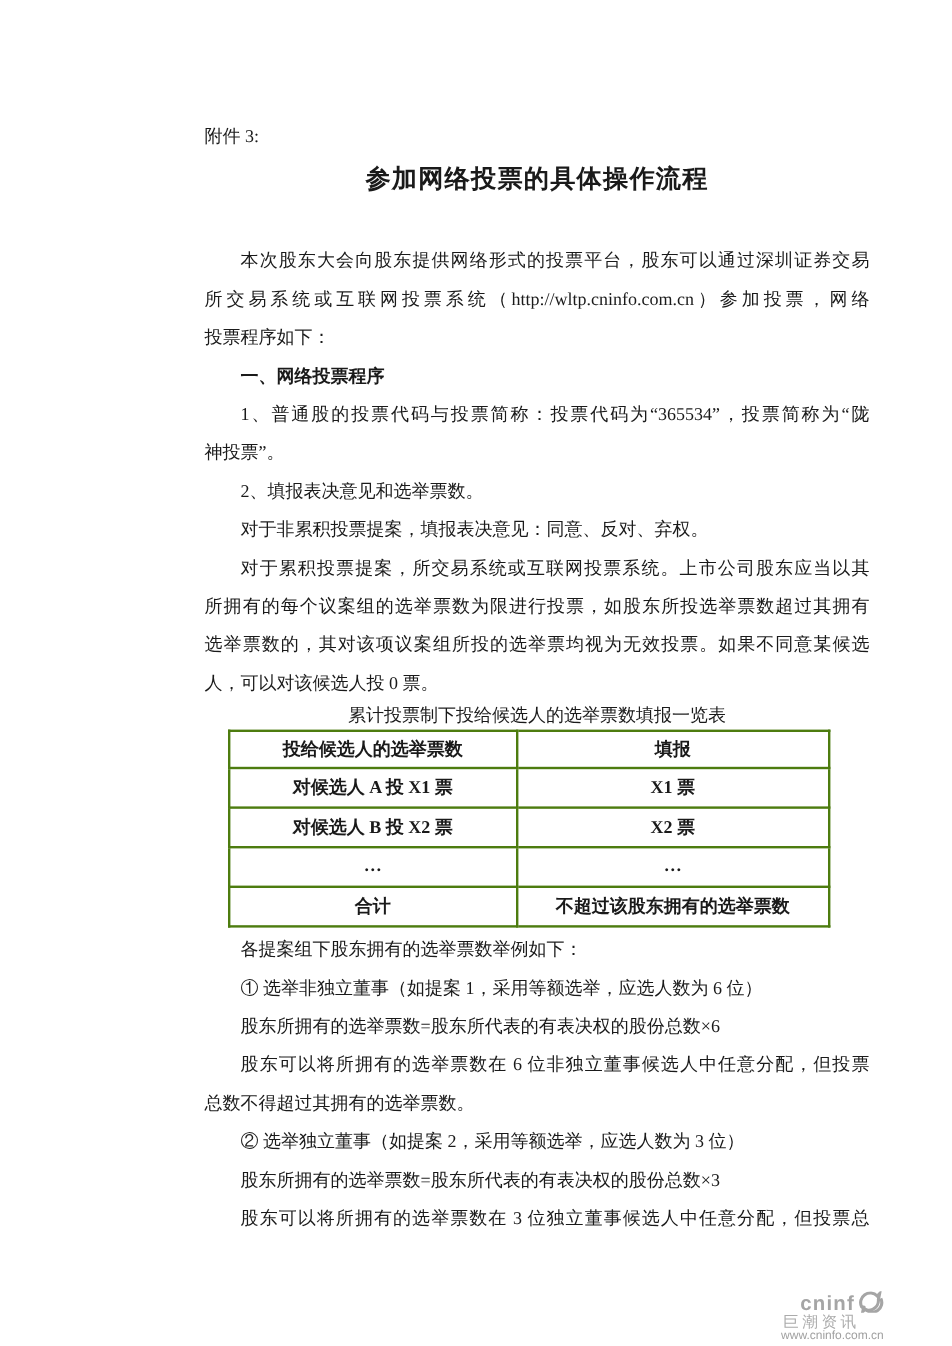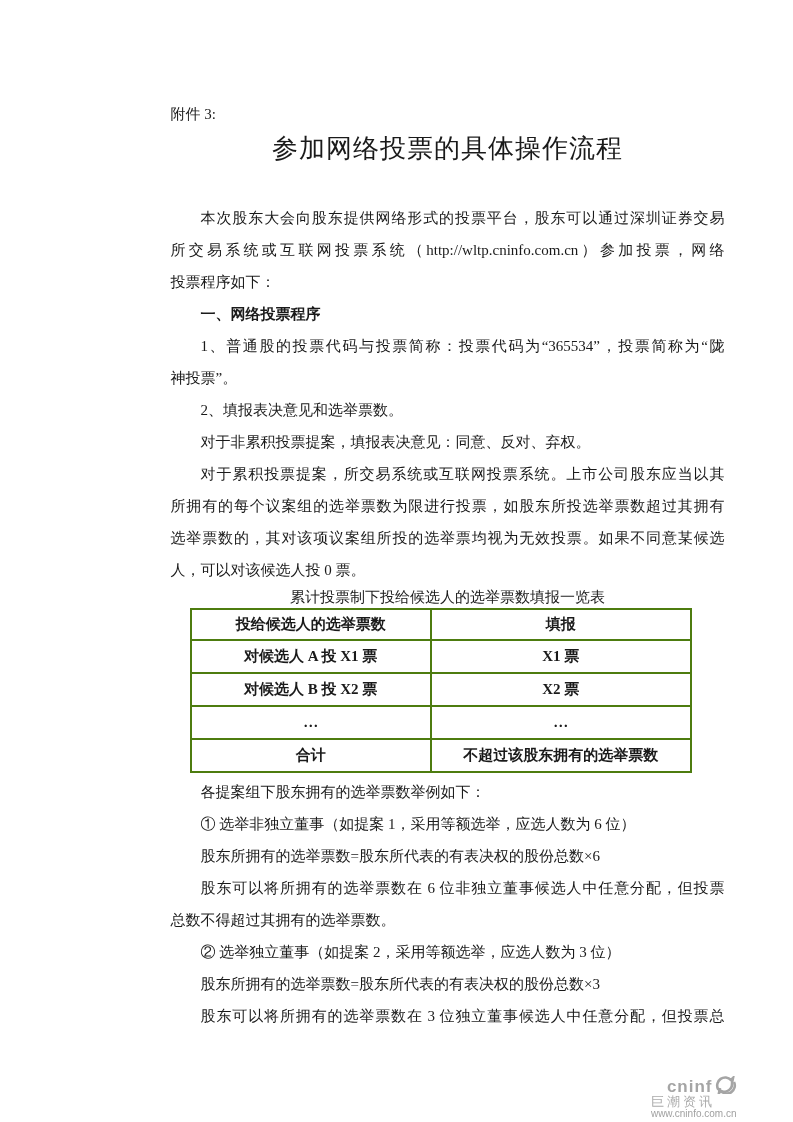--- a/index.html
+++ b/index.html
@@ -15,21 +15,21 @@
   .content{
     position:absolute;
     left:119px;top:90px;
     width:554px;
   }
   .attachment{
     font-size:15px;line-height:24px;height:24px;
   }
   .doc-title{
     margin-top:8px;
-    font-size:26px;font-weight:normal;
+    font-size:21px;font-weight:bold;
     line-height:30px;height:30px;
     text-align:center;
     letter-spacing:1px;
   }
   .body-text{margin-top:38px;}
   .para{margin:0;}
   .para.bold .line{font-weight:bold;}
   .line{
     font-size:15px;
     height:32px;line-height:32px;
@@ -54,21 +54,21 @@
     vertical-align:middle;
     font-size:15px;
     padding:0 4px;
   }
   .vote-table th{height:29px;font-weight:bold;}
   .vote-table td{height:31px;font-weight:bold;}
   .post-table{margin-top:3px;}
   .footer-logo{
     position:absolute;
     right:5px;bottom:14px;
-    text-align:left;
+    text-align:right;
     color:#a5a5a5;
     user-select:none;
   }
   .brand-row{
     display:flex;align-items:center;justify-content:flex-end;
     height:18px;
   }
   .brand-text{
     font-family:"Liberation Sans","DejaVu Sans",sans-serif;
     font-weight:bold;font-size:17px;line-height:18px;

